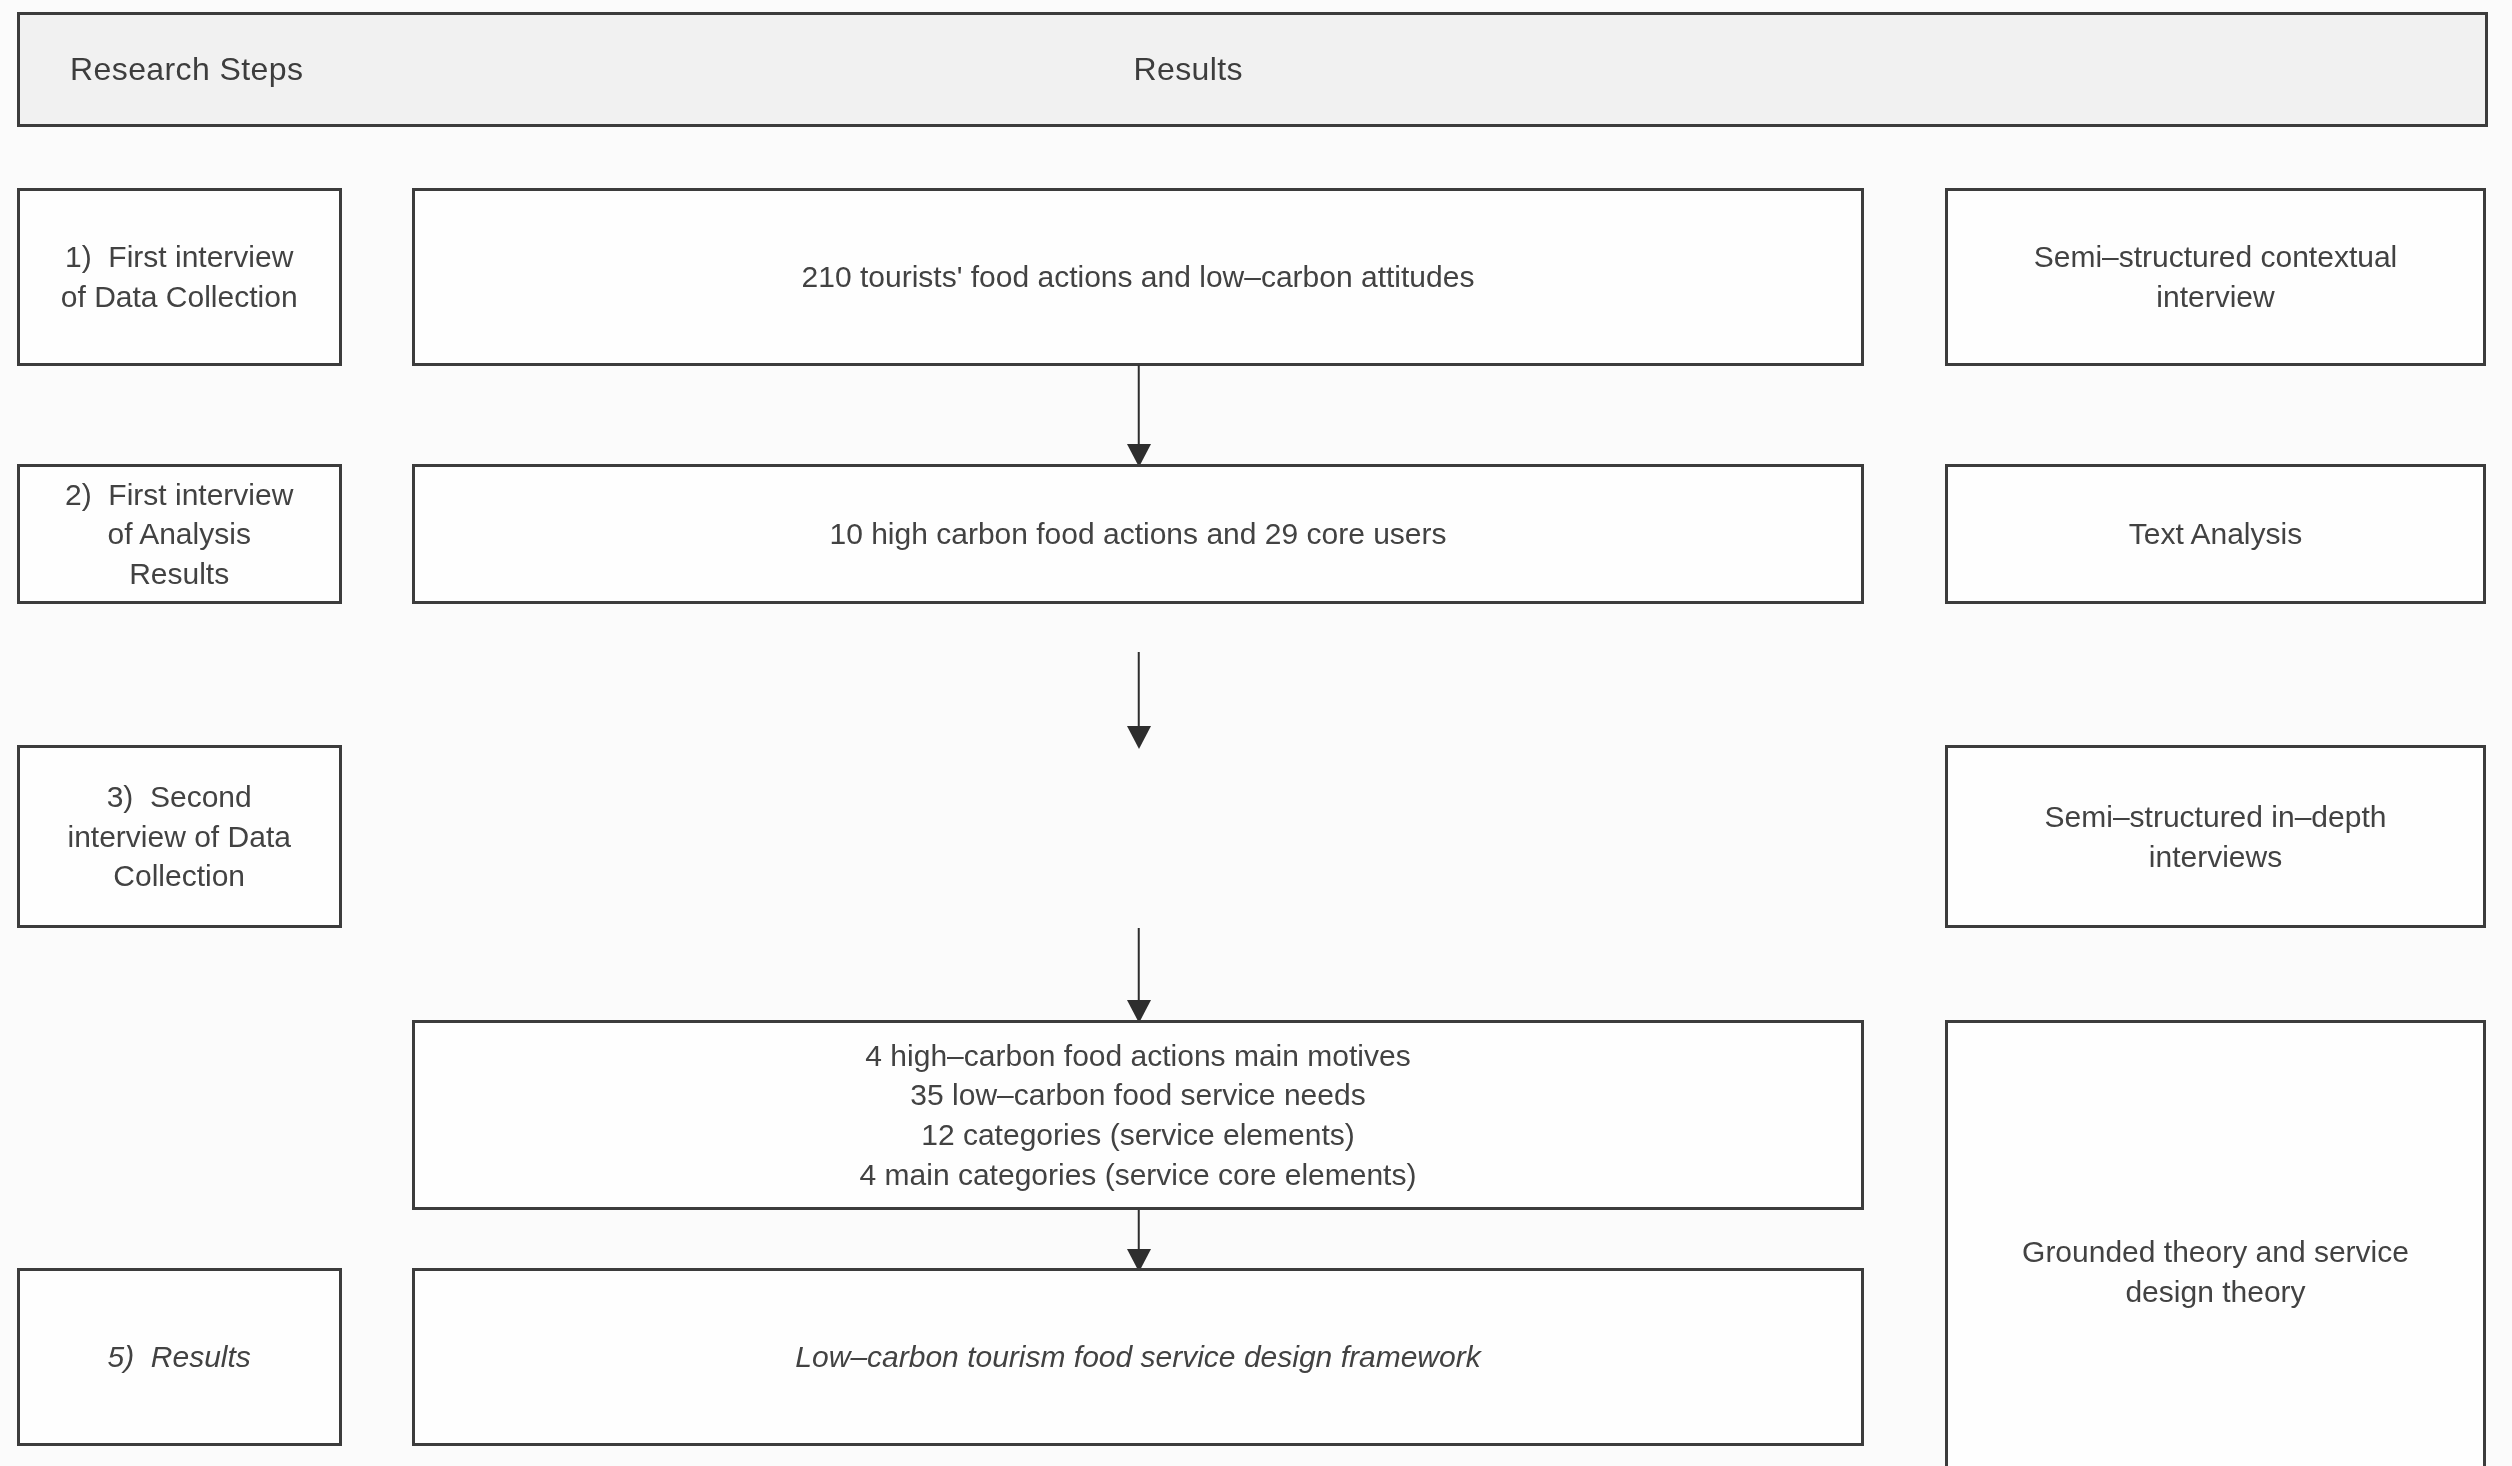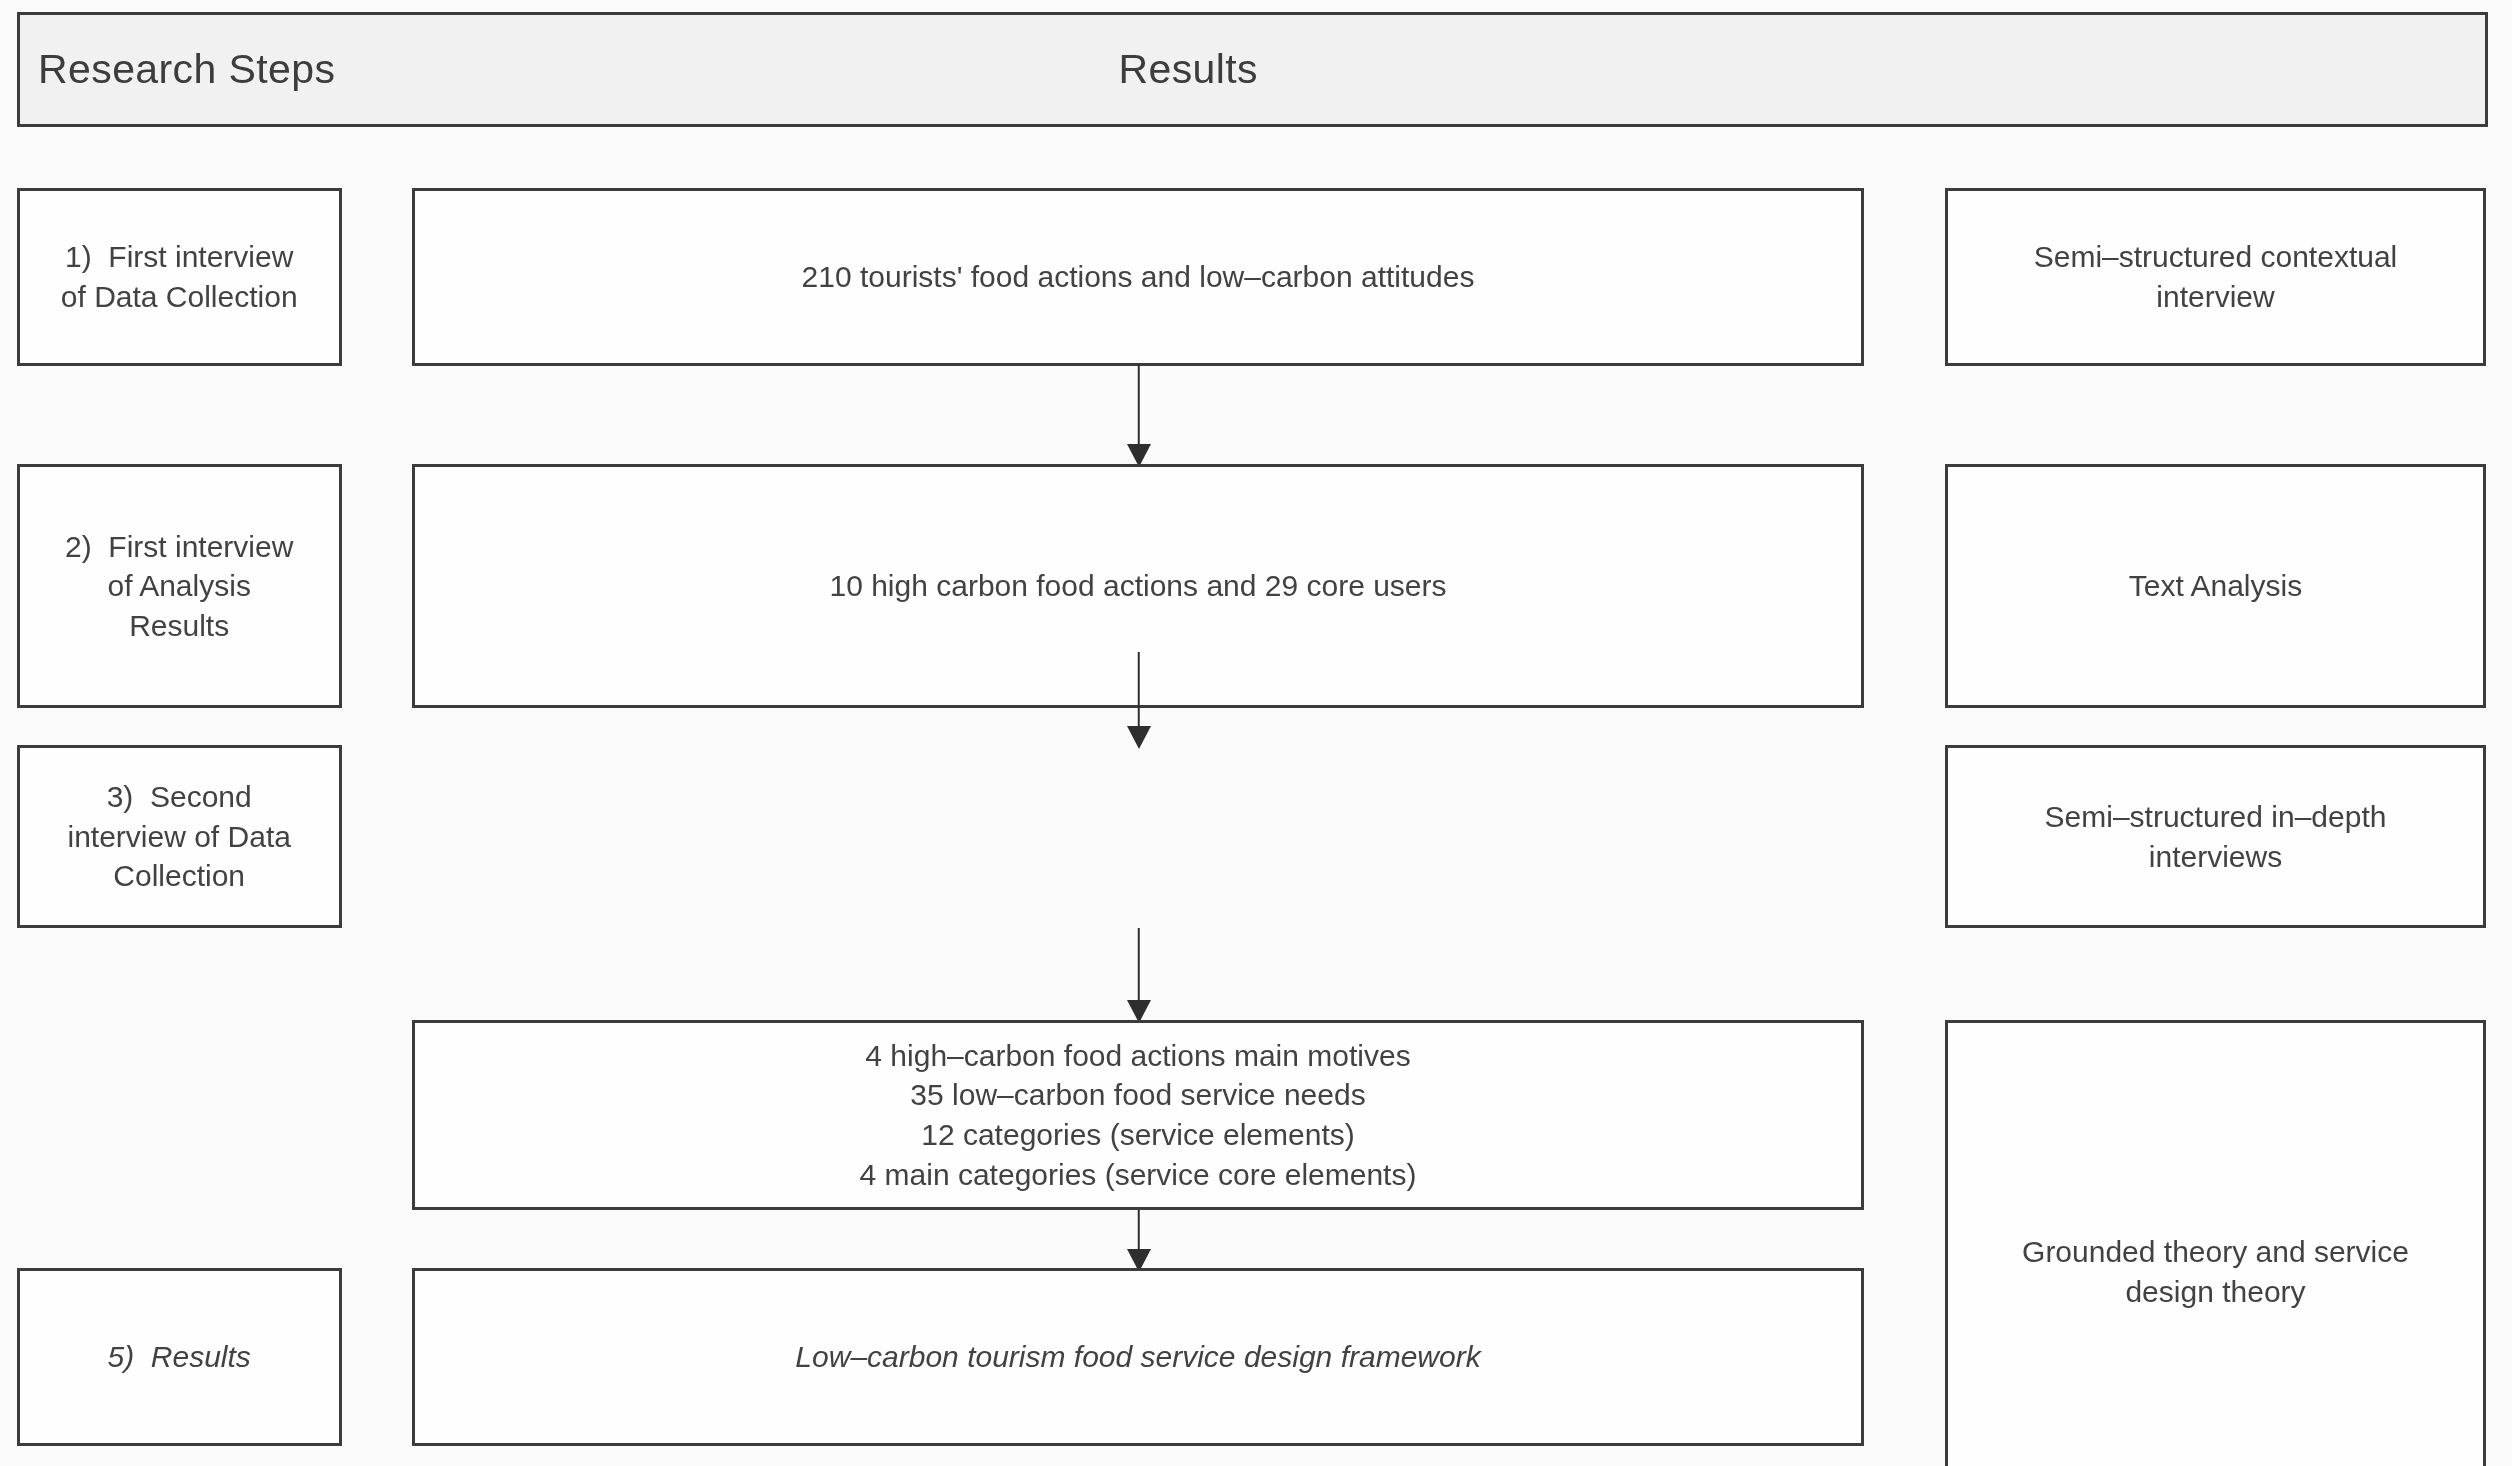--- a/index.html
+++ b/index.html
@@ -3,38 +3,38 @@
 <meta charset="utf-8">
 <style>
   html,body{margin:0;padding:0;width:2512px;height:1467px;background:#fbfbfb;overflow:hidden;}
   #canvas{position:absolute;left:0;top:0;width:2512px;height:1467px;
           font-family:"Liberation Sans","DejaVu Sans",sans-serif;}
 
   
   .hdr{position:absolute;left:16.7px;top:11.7px;width:2471px;height:115px;
        background:#f1f1f1;border:3.3px solid #3c3c3c;box-sizing:border-box;}
   .hcell{position:absolute;top:0;bottom:0;display:flex;align-items:center;justify-content:center;
-         font-size:41px;color:#3d3d3d;letter-spacing:0.4px;}
+         font-size:32px;color:#3d3d3d;letter-spacing:0.4px;}
   .h-steps{left:0;width:334px;}
   .h-content{left:334px;width:1669px;}
   .h-method{right:0;width:551px;}
 
   
   .box{position:absolute;background:#fefefe;border:3.3px solid #3c3c3c;box-sizing:border-box;
        display:flex;align-items:center;justify-content:center;text-align:center;}
   .txt{font-size:30px;color:#424242;line-height:1.32;white-space:pre-line;padding:0 20px;}
 
   
   .c-step{left:16.7px;width:325px;}
   .c-content{left:412px;width:1452px;}
   .c-method{left:1945px;width:541px;}
 
   
   .r1{top:188px;height:178px;}
-  .r2{top:464px;height:244px;}
+  .r2{top:464px;height:140px;}
   .r3{top:745px;height:183px;}
   .r4{top:1020px;height:190px;}
   .r5{top:1268px;height:178px;font-style:italic;}
   .m45{top:1020px;height:504px;}
 
   
   .arrow{position:absolute;left:1126px;width:25px;}
   .a1{top:365px;height:102px;}
   .a2{top:652px;height:97px;}
   .a3{top:928px;height:95px;}

